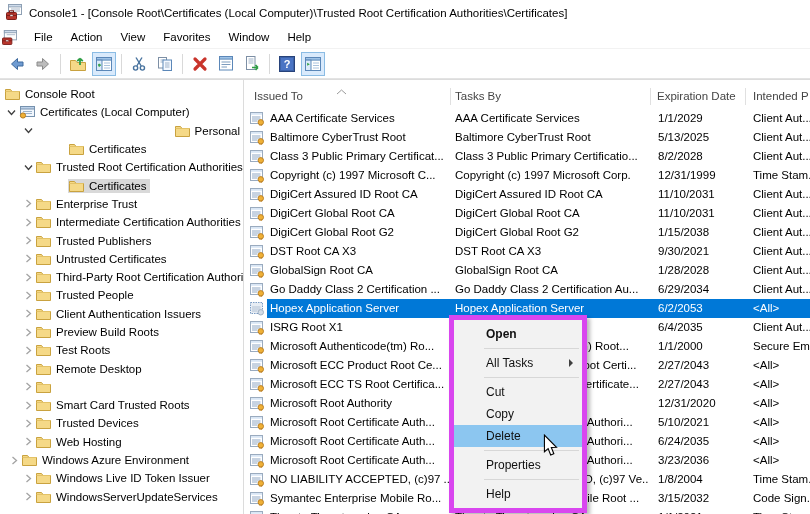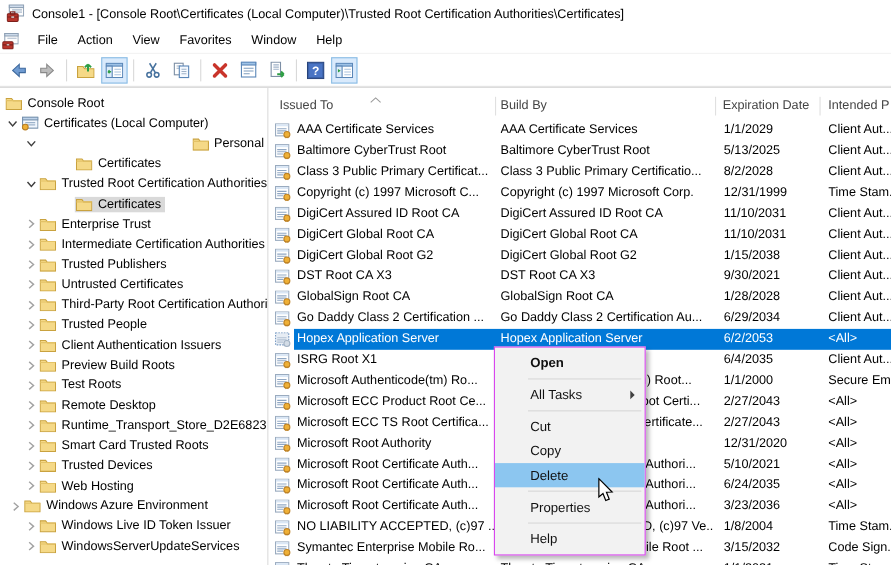--- a/index.html
+++ b/index.html
@@ -38,21 +38,21 @@
   .hdiv{position:absolute;top:3px;height:17px;width:1px;background:#e0e0e0;}
   .sort-caret{position:absolute;left:90px;top:0;}
   .list-rows{position:absolute;top:29px;left:0;right:0;}
   .list-row{position:relative;height:19px;line-height:19px;white-space:nowrap;}
   .list-row.selected{background:linear-gradient(to right,#ffffff 21px,#0078d7 21px);color:#fff;}
   .cell-icon{position:absolute;left:4px;top:3px;display:flex;}
   .lc{position:absolute;top:0;overflow:hidden;}
   .c1{left:24px;width:180px;} .c2{left:209px;width:194px;} .c3{left:412px;width:90px;} .c4{left:507px;width:57px;}
   
   .context-menu{position:absolute;left:449px;top:315px;width:138px;box-sizing:border-box;background:#f2f2f2;
-                border:1px solid #d946ef;box-shadow:3px 3px 4px rgba(0,0,0,0.28);padding:3px 0;z-index:10;
+                border:5px solid #d946ef;box-shadow:3px 3px 4px rgba(0,0,0,0.28);padding:3px 0;z-index:10;
                 font-size:12px;color:#111;}
   .ctx-item{height:22px;line-height:22px;padding-left:32px;position:relative;white-space:nowrap;}
   .ctx-item.bold{font-weight:bold;}
   .ctx-item.highlighted{background:#8cc6f0;}
   .ctx-sep{height:1px;background:#d7d7d7;margin:3px 3px 3px 30px;}
   .ctx-arrow{position:absolute;right:9px;top:7px;width:0;height:0;
              border-left:4px solid #404040;border-top:4px solid transparent;border-bottom:4px solid transparent;}
   .cursor{position:absolute;left:543px;top:434px;z-index:20;}
 </style>
 </head>
@@ -444,21 +444,20 @@
               <polyline points="2.5,1 6.5,4.5 2.5,8" fill="none" stroke="#a3a3a3" stroke-width="1.3"></polyline>
             </svg>
           </span>
           <span class="node">
             <span class="tree-icon">
               <svg width="15" height="12" viewBox="0 0 15 12">
                 <path d="M0.5 1.5 L5.5 1.5 L7 3.5 L14.5 3.5 L14.5 11.5 L0.5 11.5 Z" fill="#f5d987" stroke="#c9a23f"></path>
                 <line x1="0.5" y1="3.5" x2="14.5" y2="3.5" stroke="#e3c267"></line>
               </svg>
             </span>
-            <span>Runtime_Transport_Store_D2E6823</span>
           </span>
         </div>
         <div class="tree-row" style="padding-left: 21px;">
           <span class="chevron-slot">
             <svg width="9" height="9" viewBox="0 0 9 9">
               <polyline points="2.5,1 6.5,4.5 2.5,8" fill="none" stroke="#a3a3a3" stroke-width="1.3"></polyline>
             </svg>
           </span>
           <span class="node">
             <span class="tree-icon">
@@ -553,21 +552,21 @@
       </div>
 
     <div class="list-panel">
       <div class="list-header">
         <span class="sort-caret">
           <svg width="11" height="6" viewBox="0 0 11 6">
               <polyline points="1,5 5.5,1 10,5" fill="none" stroke="#9a9a9a"></polyline>
             </svg>
         </span>
         <span class="hcell hc1">Issued To</span>
-        <span class="hcell hc2">Build By</span>
+        <span class="hcell hc2">Tasks By</span>
         <span class="hcell hc3">Expiration Date</span>
         <span class="hcell hc4">Intended Purposes</span>
         <span class="hdiv" style="left:204px"></span>
         <span class="hdiv" style="left:404px"></span>
         <span class="hdiv" style="left:499px"></span>
       </div>
       <div class="list-rows" id="list-rows">
           <div class="list-row">
             <span class="cell-icon">
               <svg width="15" height="14" viewBox="0 0 15 14">

